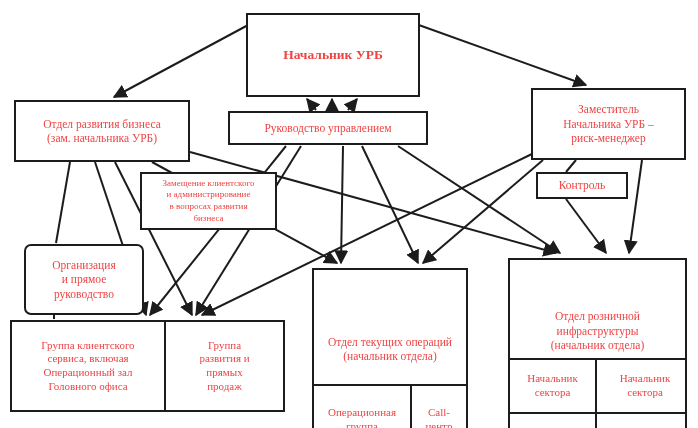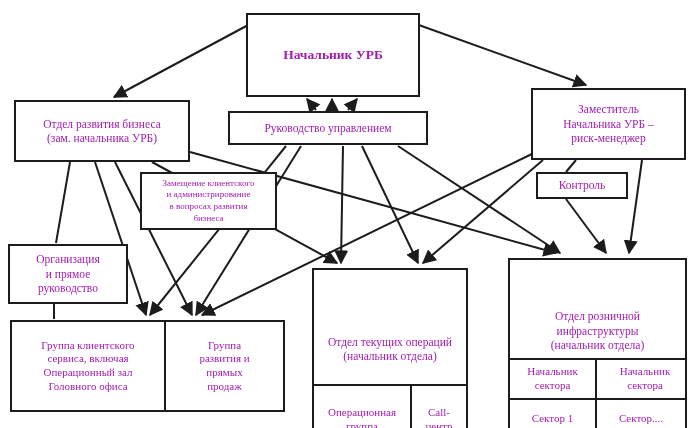--- a/index.html
+++ b/index.html
@@ -2,21 +2,21 @@
 <html><head>
 <meta charset="utf-8">
 <style>
   * { box-sizing: border-box; margin: 0; padding: 0; }
   html, body { background: #ffffff; }
   .canvas {
     position: relative;
     width: 698px;
     height: 428px;
     background: #ffffff;
-    color: #a21caf;
+    color: #ef4444;
     font-family: "Liberation Serif", "DejaVu Serif", serif;
     overflow: hidden;
   }
   svg.connectors {
     position: absolute;
     left: 0; top: 0;
     width: 698px; height: 428px;
     z-index: 1;
   }
   .node {
@@ -115,21 +115,21 @@
 Начальника УРБ –
 риск-менеджер</div>
 
   <div class="node small" style="left:140px; top:172px; width:137px; height:58px;">Замещение клиентского
 и администрирование
 в вопросах развития
 бизнеса</div>
 
   <div class="node" style="left:536px; top:172px; width:92px; height:27px;">Контроль</div>
 
-  <div class="node" style="left:8px; top:244px; width:120px; height:60px;">Организация
+  <div class="node" style="left:24px; top:244px; width:120px; height:71px;border-radius:7px;">Организация
 и прямое
 руководство</div>
 
   <div class="node compound" style="left:10px; top:320px; width:275px; height:92px;">
     <div class="cell sep" style="width:154px;">Группа клиентского
 сервиса, включая
 Операционный зал
 Головного офиса</div>
     <div class="cell" style="flex:1;">Группа
 развития и
@@ -145,21 +145,21 @@
 группа</div>
       <div class="cell" style="flex:1;">Call-
 центр</div>
     </div>
   </div>
 
   <div class="block" style="left:508px; top:258px; width:179px;">
     <div class="hdr" style="height:56px;">Отдел розничной
 инфраструктуры
 (начальник отдела)</div>
-    <div class="row" style="height:38px;gap:8px;">
+    <div class="row" style="height:52px;gap:8px;">
       <div class="cell sep" style="width:87px;">Начальник
 сектора</div>
       <div class="cell" style="flex:1;">Начальник
 сектора</div>
     </div>
     <div class="row" style="height:40px;">
       <div class="cell sep" style="width:87px;">Сектор 1</div>
       <div class="cell" style="flex:1;">Сектор....</div>
     </div>
   </div>

